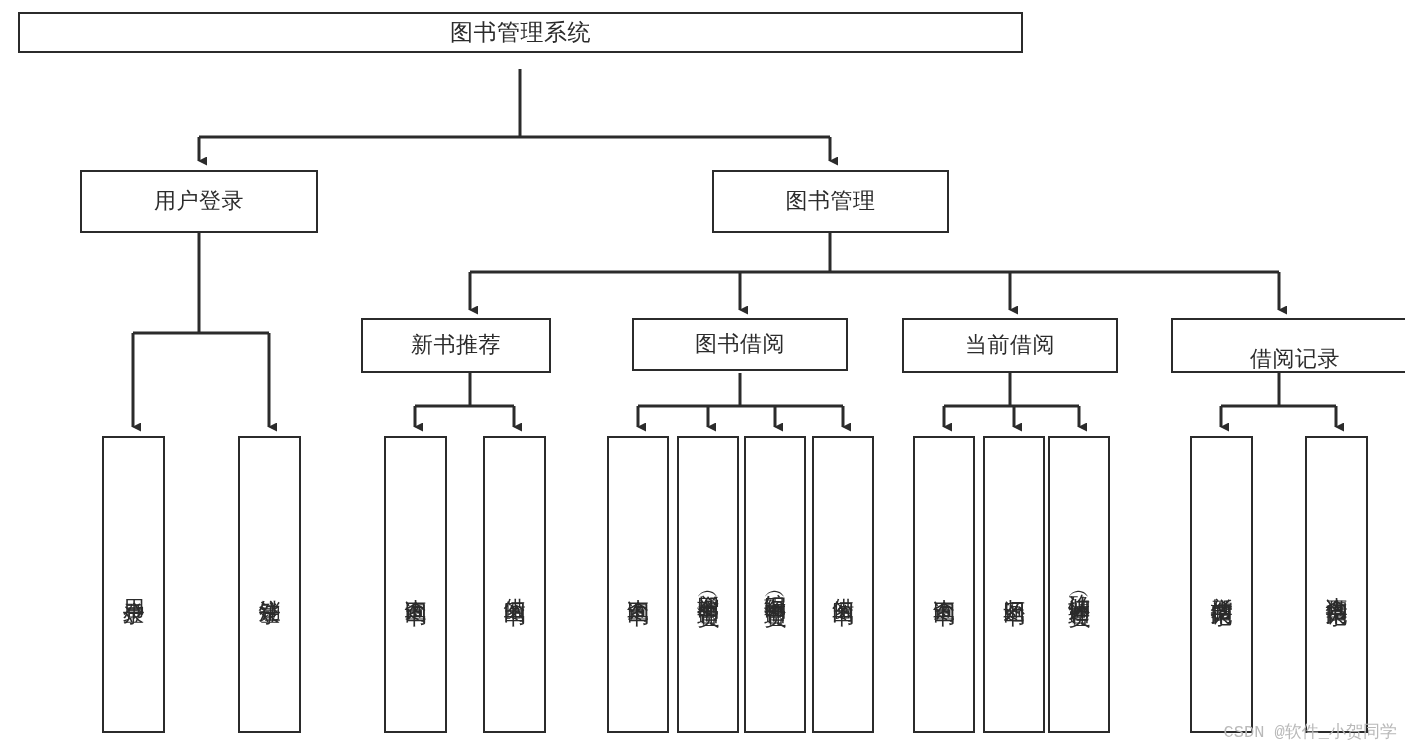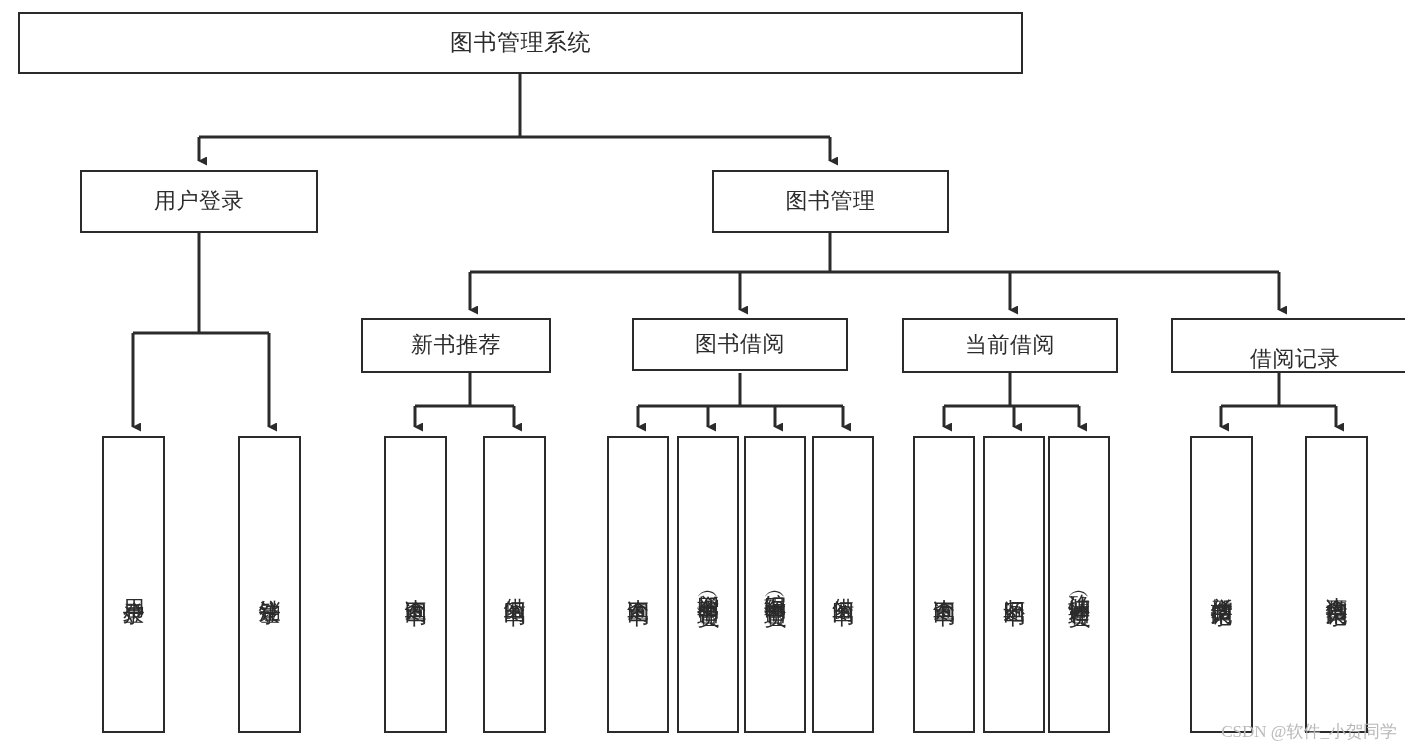--- a/index.html
+++ b/index.html
@@ -62,21 +62,21 @@
     max-height: 100%;
   }
   #watermark {
     position: absolute;
     right: 8px;
     bottom: 4px;
     font-size: 17px;
     color: #b9b9b9;
     z-index: 5;
     white-space: nowrap;
-    font-family: Liberation Serif, serif;
+    font-family: Liberation Mono, monospace;
   }
 </style>
 </head>
 <body>
 
 <div id="diagram-root">
 
   <svg id="wire-layer" viewBox="0 0 1405 747" xmlns="http://www.w3.org/2000/svg">
     <defs>
       <marker id="arrowhead" markerWidth="9" markerHeight="9" refX="4.5" refY="8" orient="auto" markerUnits="userSpaceOnUse">
@@ -120,21 +120,21 @@
       <path d="M 1014 406 L 1014 427" marker-end="url(#arrowhead)"></path>
       <path d="M 1079 406 L 1079 427" marker-end="url(#arrowhead)"></path>
 
       <path d="M 1279 373 L 1279 406"></path>
       <path d="M 1221 406 L 1336 406"></path>
       <path d="M 1221 406 L 1221 427" marker-end="url(#arrowhead)"></path>
       <path d="M 1336 406 L 1336 427" marker-end="url(#arrowhead)"></path>
     </g>
   </svg>
 
-  <div class="node horizontal root" style="left:18px; top:12px; width:1005px; height:62px;">
+  <div class="node horizontal root" style="left:18px; top:12px; width:1005px; height:41px;">
     <span class="node-label">图书管理系统</span>
   </div>
 
   <div class="node horizontal" style="left:80px; top:170px; width:238px; height:63px;">
     <span class="node-label">用户登录</span>
   </div>
   <div class="node horizontal" style="left:712px; top:170px; width:237px; height:63px;">
     <span class="node-label">图书管理</span>
   </div>
 

